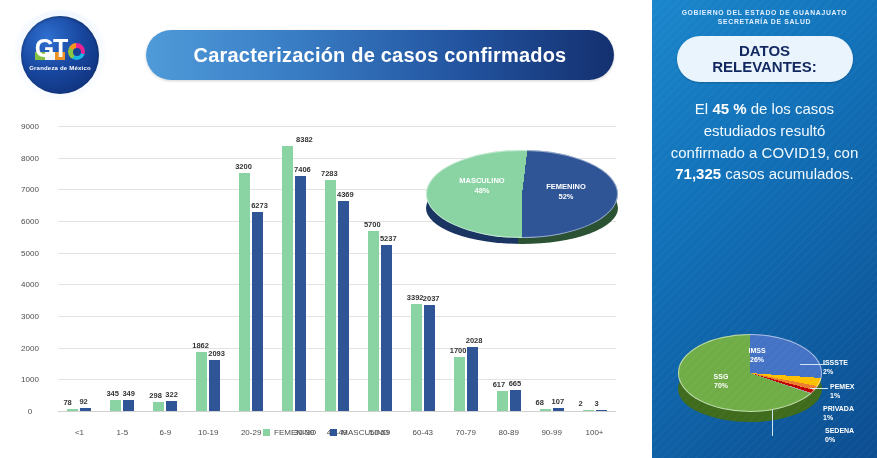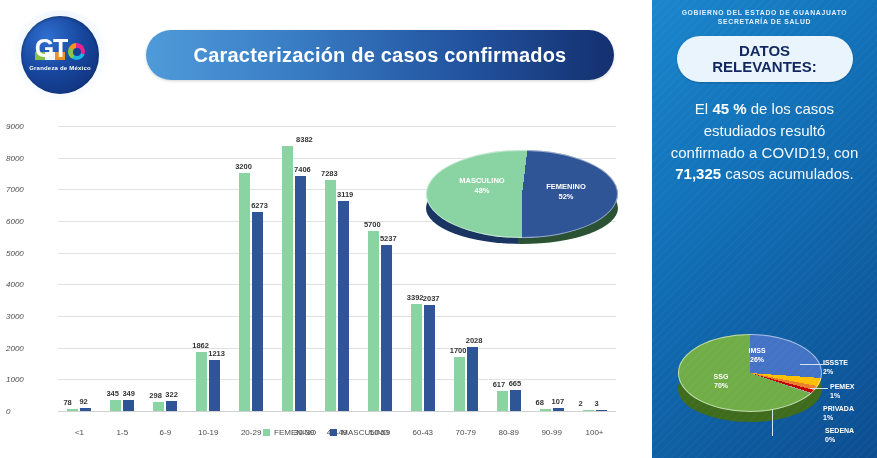--- a/index.html
+++ b/index.html
@@ -63,22 +63,22 @@
   }
   
   #chart-area{ position:absolute; left:0; top:112px; width:652px; height:340px; }
   #plot-box{
     position:absolute; left:58px; top:14px; width:558px; height:285px;
   }
   .gridline{
     position:absolute; left:0; width:558px; height:1px; background:#e2e2e2;
   }
   .ytick{
-    position:absolute; right:562px; width:48px; text-align:left;
-    font-size:8px; color:#4c4c4c; transform:translateY(-4px);font-style:italic;
+    position:absolute; right:562px; width:48px; text-align:center;
+    font-size:8px; color:#4c4c4c; transform:translateY(-4px);
   }
   #axis-line{
     position:absolute; left:58px; top:299px; width:558px; height:1px; background:#d0d0d0;
   }
   .cat-group{
     position:absolute; bottom:0; display:flex; align-items:flex-end; justify-content:center;
     height:285px;
   }
   .bar{ width:11px; }
   .bar.f{ background:#8ad4a4; margin-right:2px; }
@@ -224,42 +224,42 @@
         </div>
         <div class="xlabel" style="left: 44.3846px; width: 40px;">1-5</div>
         <div class="bar-label" style="left: 91.3077px; top: 264.563px;">298</div>
         <div class="bar-label" style="left: 107.308px; top: 263.803px;">322</div>
         <div class="cat-group" style="left: 94.3077px; width: 26px;">
           <div class="bar f" style="height: 9.43667px; background: rgb(138, 212, 164);"></div>
           <div class="bar m" style="height: 10.1967px; background: rgb(47, 85, 151);"></div>
         </div>
         <div class="xlabel" style="left: 87.3077px; width: 40px; text-align: center;">6-9</div>
         <div class="bar-label" style="left: 134.231px; top: 215.037px;">1862</div>
-        <div class="bar-label" style="left: 150.231px; top: 223.46px;">1213</div>
+        <div class="bar-label" style="left: 150.231px; top: 223.46px;">2093</div>
         <div class="cat-group" style="left: 137.231px; width: 26px;">
           <div class="bar f" style="height: 58.9633px; background: rgb(138, 212, 164);"></div>
           <div class="bar m" style="height: 50.54px; background: rgb(47, 85, 151);"></div>
         </div>
         <div class="xlabel" style="left: 130.231px; width: 40px;">10-19</div>
         <div class="bar-label" style="left: 177.154px; top: 36.1833px;">3200</div>
         <div class="bar-label" style="left: 193.154px; top: 75.355px;">6273</div>
         <div class="cat-group" style="left: 180.154px; width: 26px;">
           <div class="bar f" style="height: 237.817px; background: rgb(138, 212, 164);"></div>
           <div class="bar m" style="height: 198.645px; background: rgb(47, 85, 151);"></div>
         </div>
         <div class="xlabel" style="left: 173.154px; width: 40px;">20-29</div>
         <div class="bar-label" style="left: 220.077px; top: 8.57px; margin-left: 18px;">8382</div>
         <div class="bar-label" style="left: 236.077px; top: 39.4767px;">7406</div>
         <div class="cat-group" style="left: 223.077px; width: 26px;">
           <div class="bar f" style="height: 265.43px; background: rgb(138, 212, 164);"></div>
           <div class="bar m" style="height: 234.523px; background: rgb(47, 85, 151);"></div>
         </div>
         <div class="xlabel" style="left: 216.077px; width: 60px;">30-39</div>
         <div class="bar-label" style="left: 263px; top: 43.3717px;">7283</div>
-        <div class="bar-label" style="left: 279px; top: 63.5117px;">3119</div>
+        <div class="bar-label" style="left: 279px; top: 63.5117px;">4369</div>
         <div class="cat-group" style="left: 266px; width: 26px;">
           <div class="bar f" style="height: 230.628px; background: rgb(138, 212, 164);"></div>
           <div class="bar m" style="height: 210.488px; background: rgb(47, 85, 151);"></div>
         </div>
         <div class="xlabel" style="left: 259px; width: 40px;">40-49</div>
         <div class="bar-label" style="left: 305.923px; top: 93.5px;">5700</div>
         <div class="bar-label" style="left: 321.923px; top: 108.162px;">5237</div>
         <div class="cat-group" style="left: 308.923px; width: 26px;">
           <div class="bar f" style="height: 180.5px; background: rgb(138, 212, 164);"></div>
           <div class="bar m" style="height: 165.838px; background: rgb(47, 85, 151);"></div>

